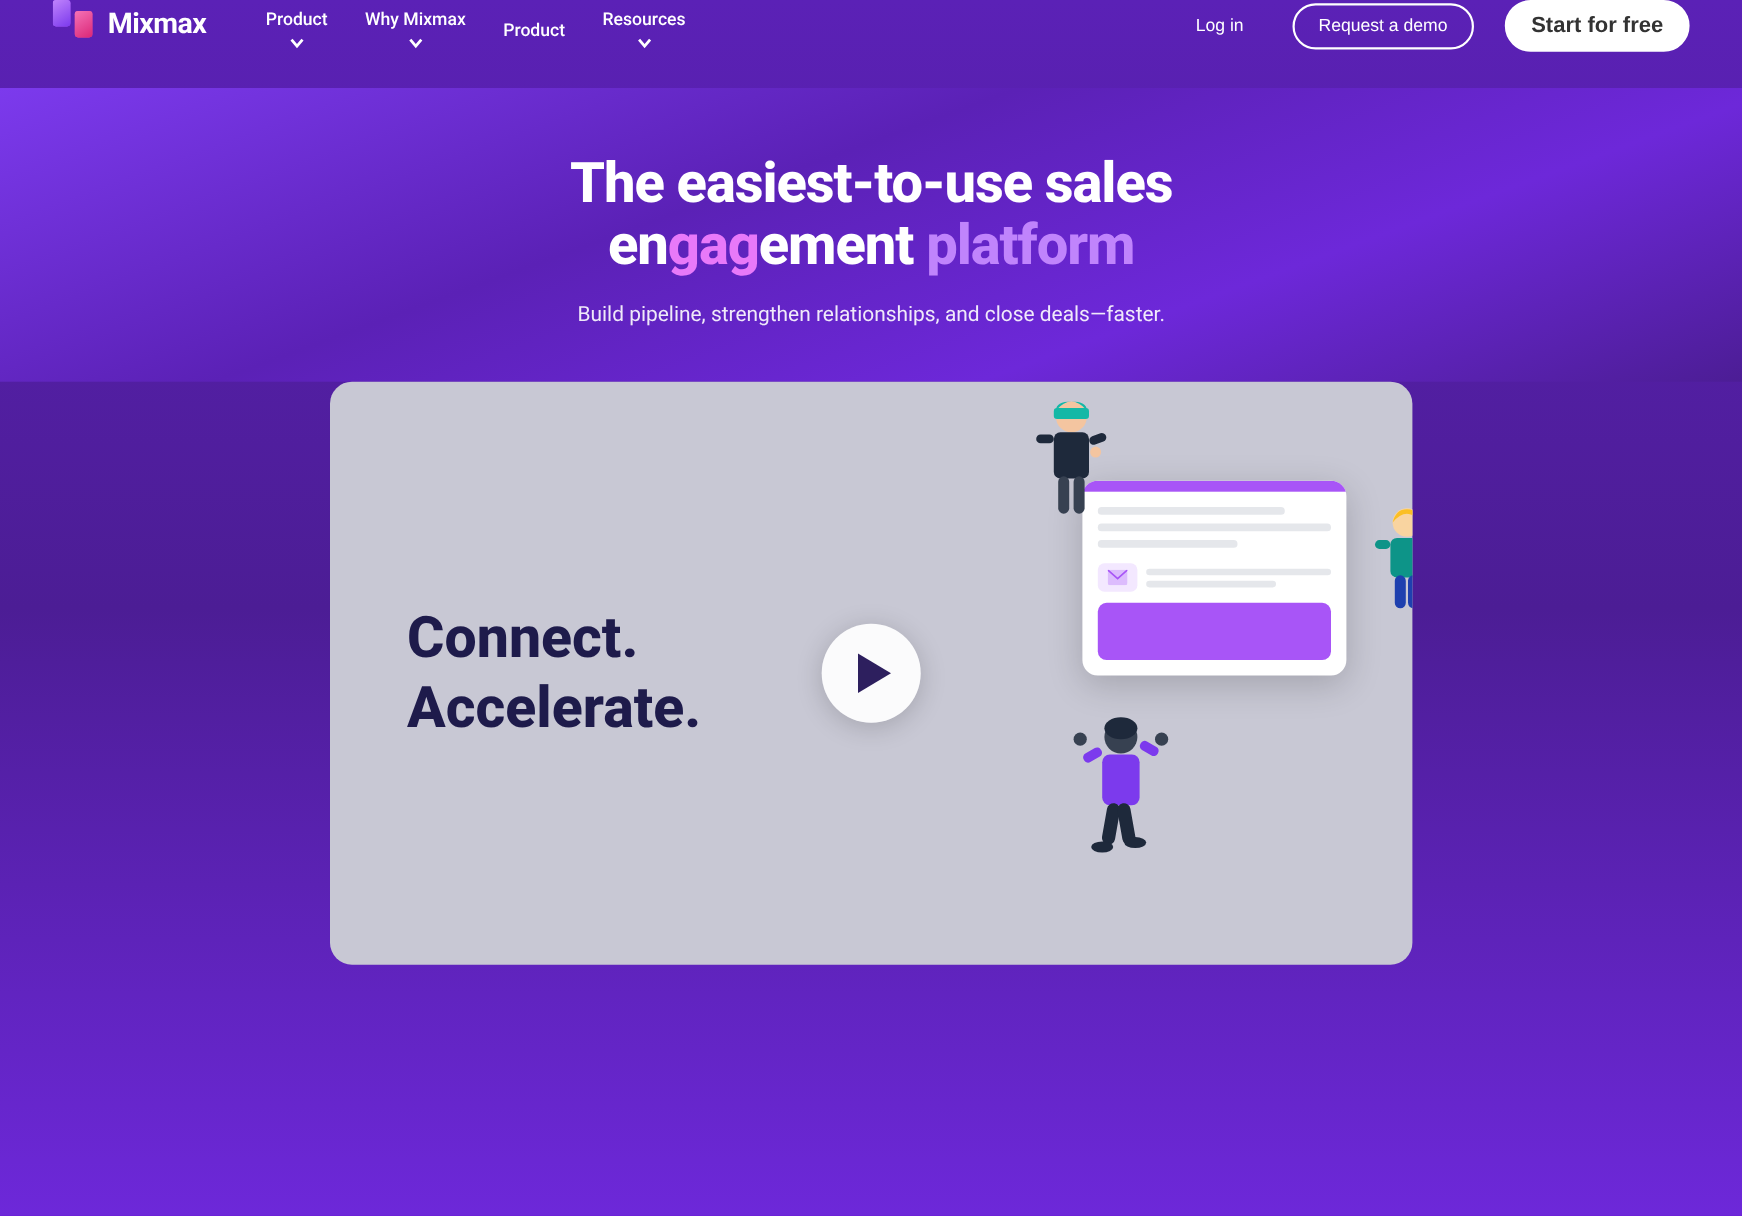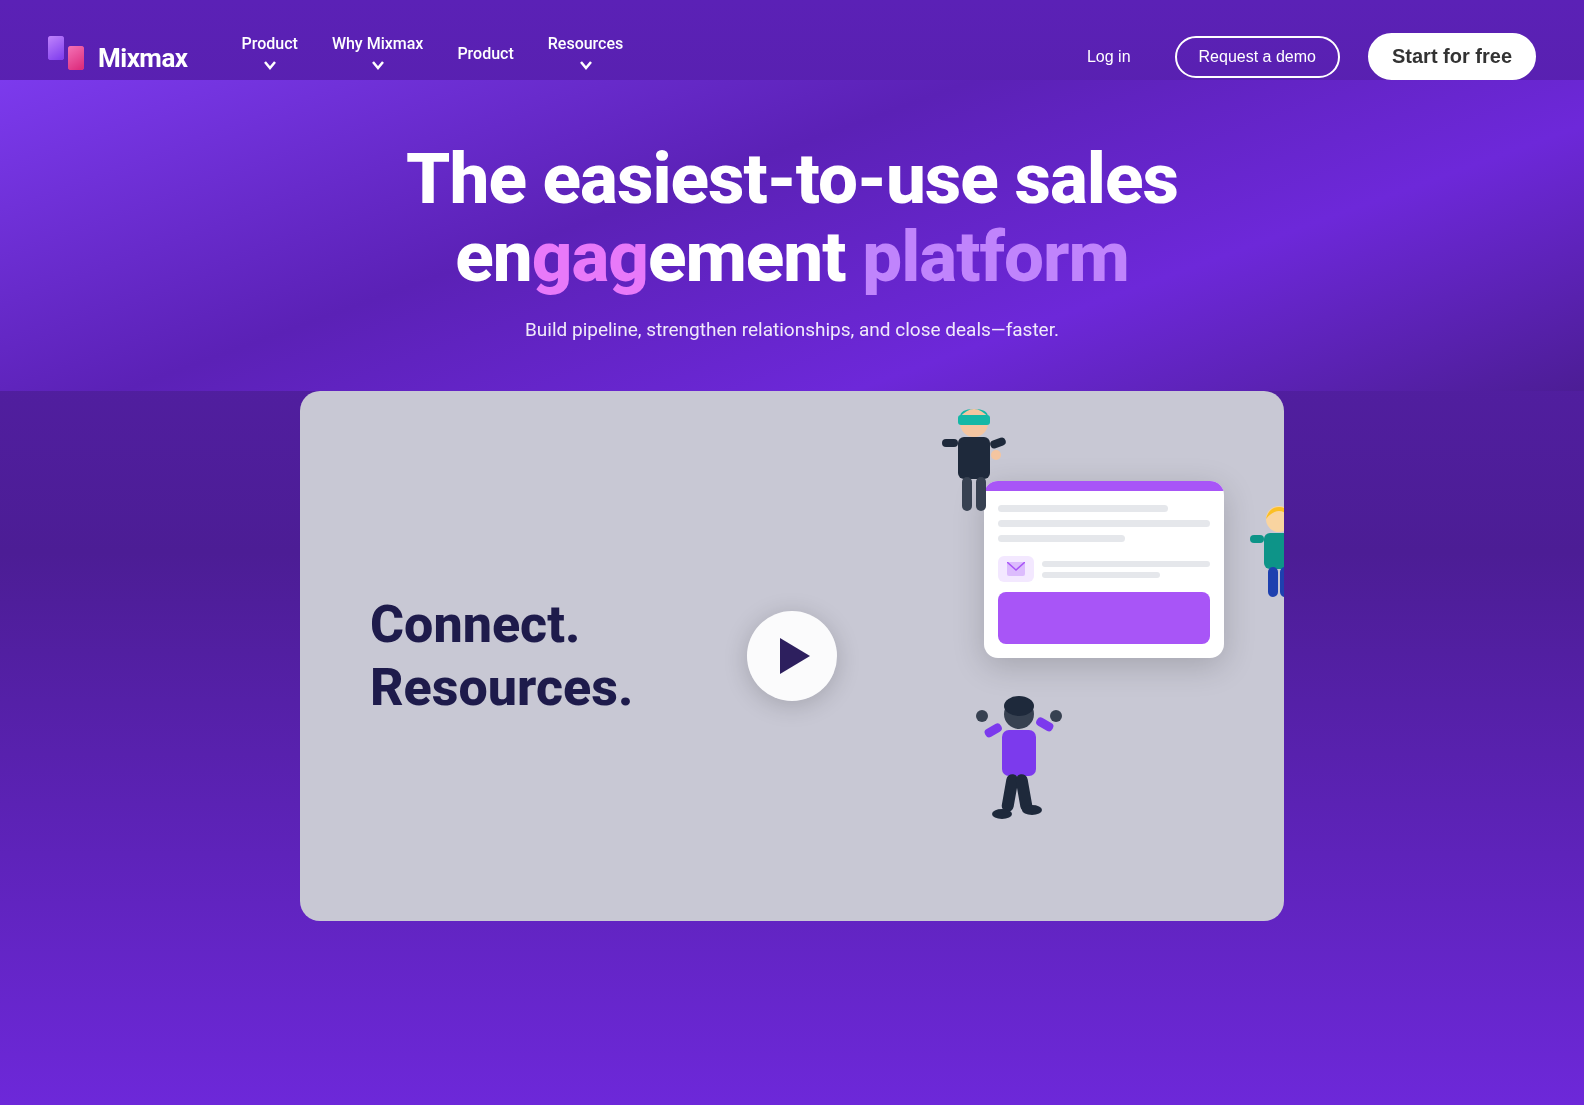--- a/index.html
+++ b/index.html
@@ -7,21 +7,21 @@
       font-family: -apple-system, BlinkMacSystemFont, 'Segoe UI', Roboto, sans-serif;
       background: #6b21d6;
       width: 1584px;
       min-height: 1105px;
       overflow-x: hidden;
     }
 
     
     nav {
       display: flex;
-      align-items: flex-end;
+      align-items: flex-start;
       padding: 0 48px;
       height: 80px;
       background: transparent;
       position: relative;
       z-index: 10;
     }
     .logo-wrap {
       display: flex;
       align-items: center;
       gap: 10px;
@@ -99,21 +99,21 @@
       border-radius: 50px;
     }
 
     
     .hero {
       text-align: center;
       padding: 60px 48px 50px;
       background: linear-gradient(160deg, #7c3aed 0%, #5b21b6 40%, #6d28d9 70%, #4c1d95 100%);
     }
     .hero h1 {
-      font-size: 71px;
+      font-size: 51px;
       font-weight: 800;
       color: #fff;
       line-height: 1.1;
       letter-spacing: -1px;
     }
     .hero h1 .line2 {
       display: block;
     }
     .eng-normal { color: #fff; }
     .eng-highlight { color: #e879f9; }
@@ -267,21 +267,21 @@
       </span>
     </h1>
     <p class="hero-sub">Build pipeline, strengthen relationships, and close deals—faster.</p>
   </div>
 
   <div class="video-section">
     <div class="video-card">
 
       <div class="video-text">
         <div class="connect">Connect.</div>
-        <div class="accelerate">Resources.</div>
+        <div class="accelerate">Accelerate.</div>
       </div>
 
       <div class="play-btn">
         <div class="play-triangle"></div>
       </div>
 
       <div style="position:absolute; right:30px; top:90px; width:300px;">
 
         <div style="background:#fff; border-radius:14px; overflow:hidden; box-shadow:0 8px 32px rgba(0,0,0,0.18); width:240px; margin-left:30px;">
           <div style="background:#a855f7; height:10px;"></div>

